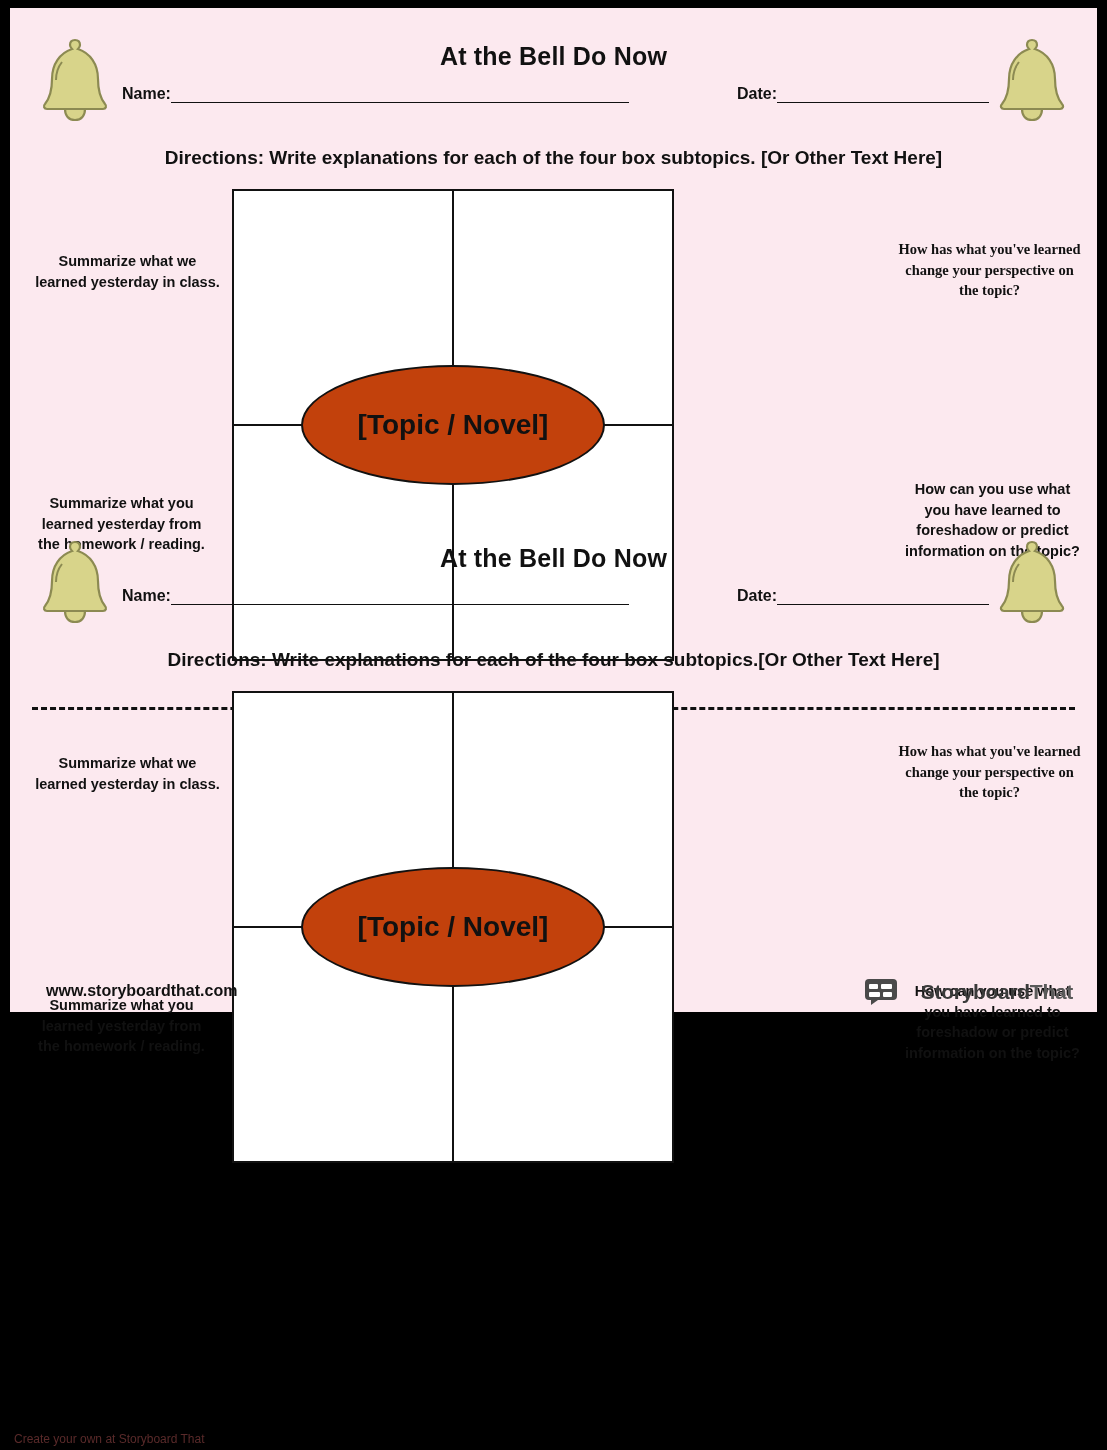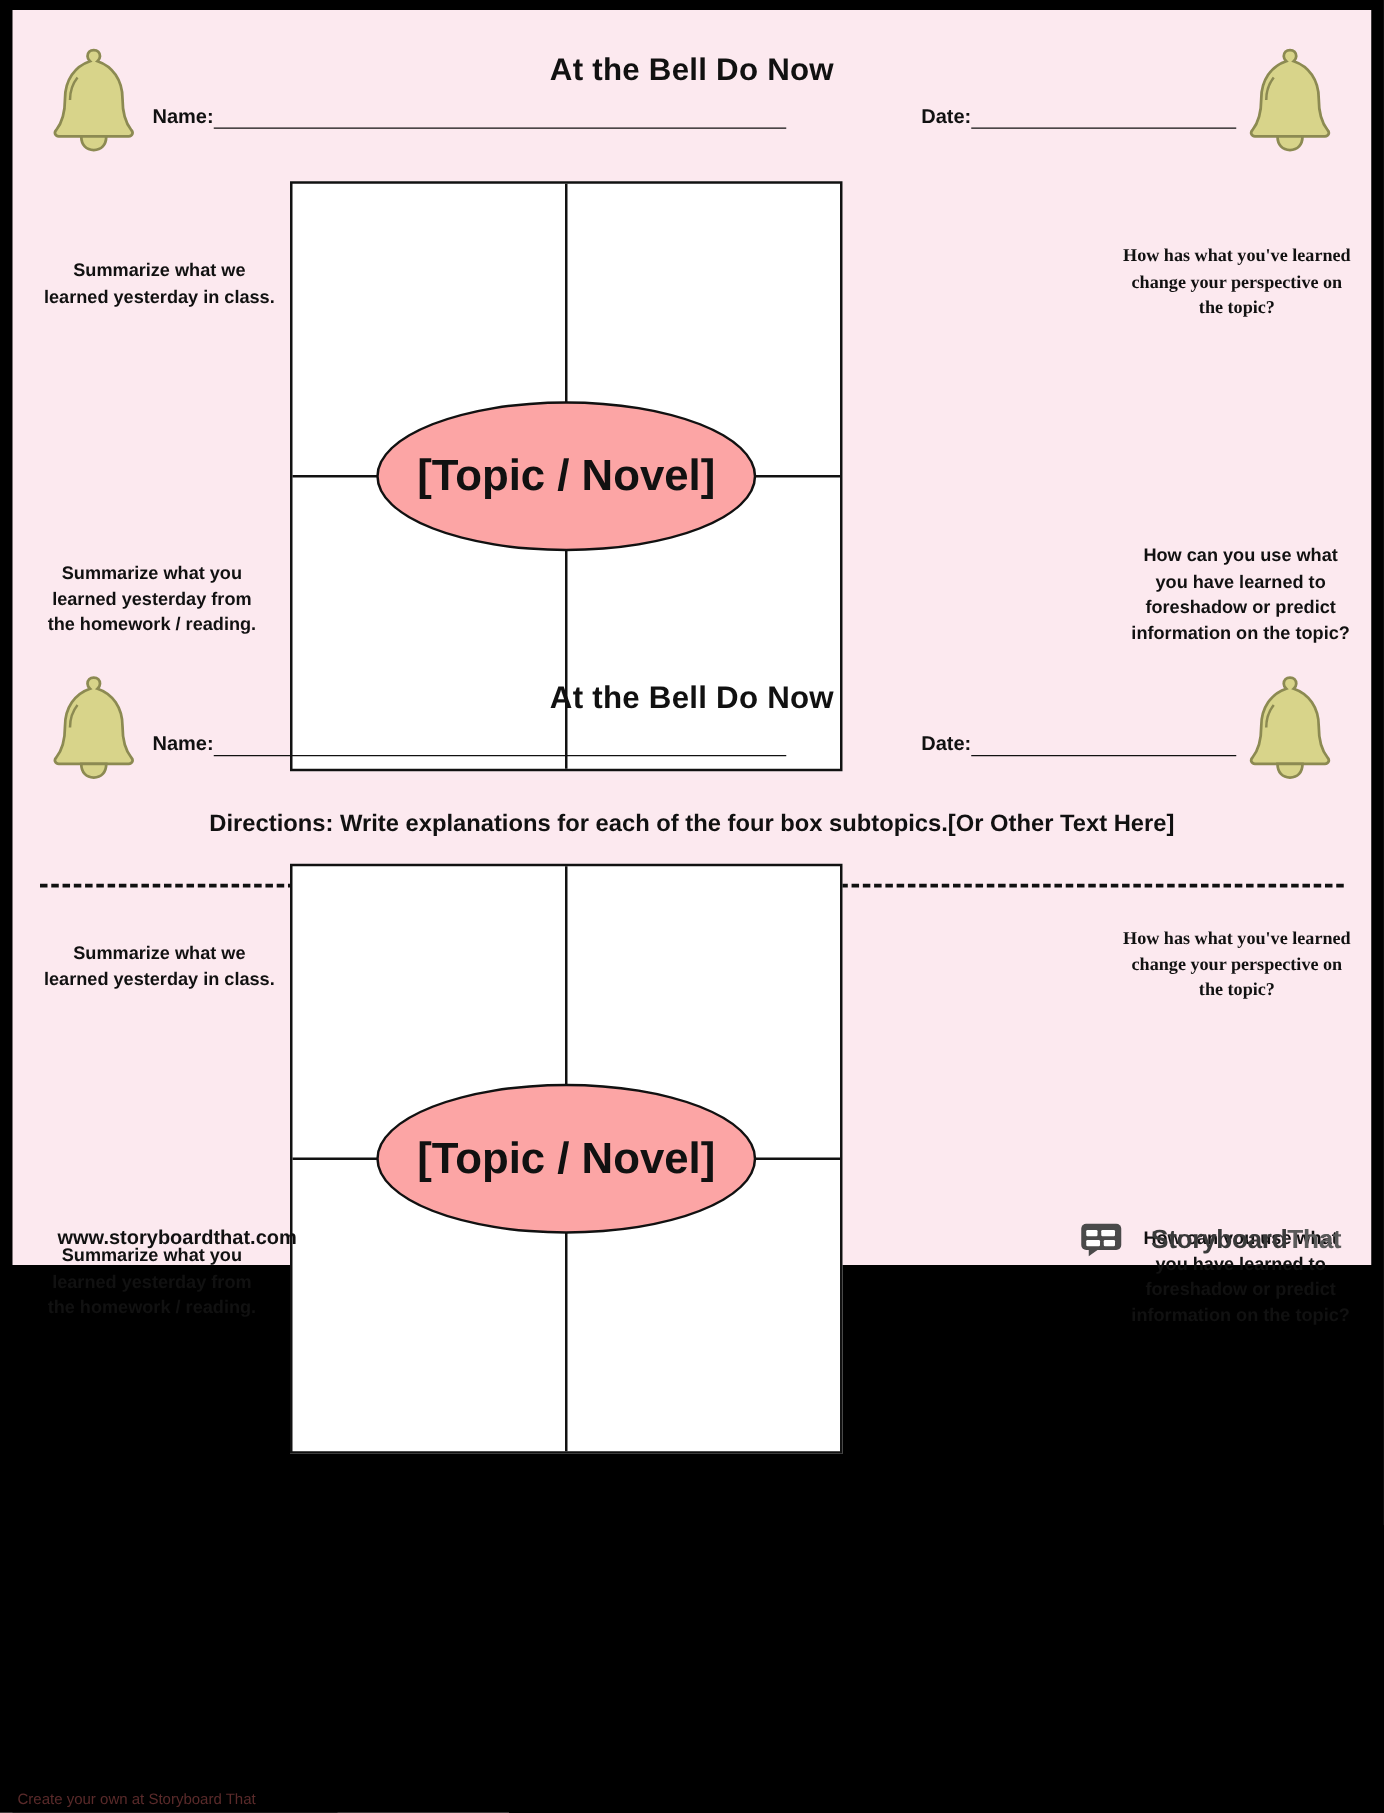--- a/index.html
+++ b/index.html
@@ -114,25 +114,25 @@
   }
   .ellipse {
     position: absolute;
     left: 50%;
     top: 236px;
     transform: translate(-50%, -50%);
     width: 304px;
     height: 120px;
     border: 2px solid #111;
     border-radius: 50%;
-    background: #fca5a5;
+    background: #c2410c;
     display: flex;
     align-items: center;
     justify-content: center;
-    font-size: 35px;
+    font-size: 28px;
     font-weight: bold;
     color: #111;
     z-index: 3;
   }
   .ellipse-positioner {
     position: absolute;
     left: 222px;
     top: 0;
     width: 442px;
     height: 472px;
@@ -223,20 +223,21 @@
 
     <div class="namedate">
       <div class="field name-field">
         <span>Name:</span><span class="rule"></span>
       </div>
       <div class="field date-field">
         <span>Date:</span><span class="rule"></span>
       </div>
     </div>
 
+    <div class="directions">Directions: Write explanations for each of the four box subtopics. [Or Other Text Here]</div>
 
     <div class="diagram-wrap">
       <div class="grid-box">
         <div class="vline"></div>
         <div class="hline"></div>
       </div>
       <div class="ellipse-positioner">
         <div class="ellipse">[Topic / Novel]</div>
       </div>
       <div class="side-label lbl-tl">Summarize what we learned yesterday in class.</div>

